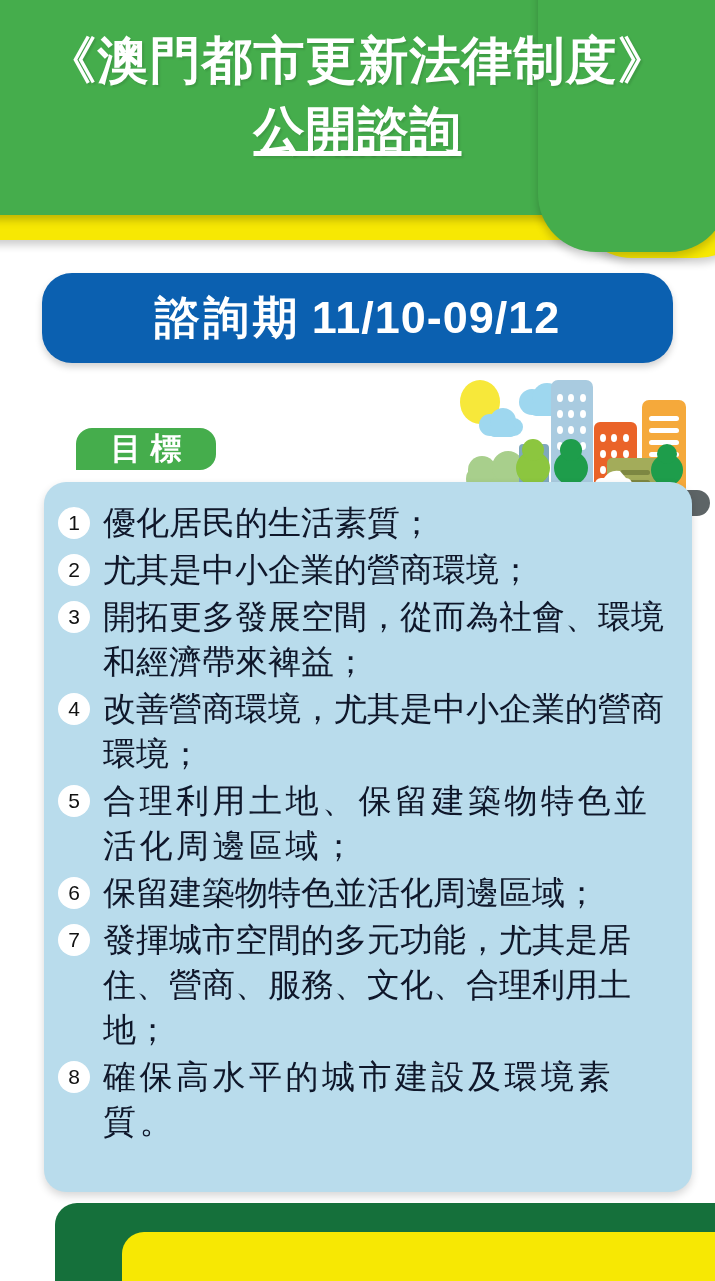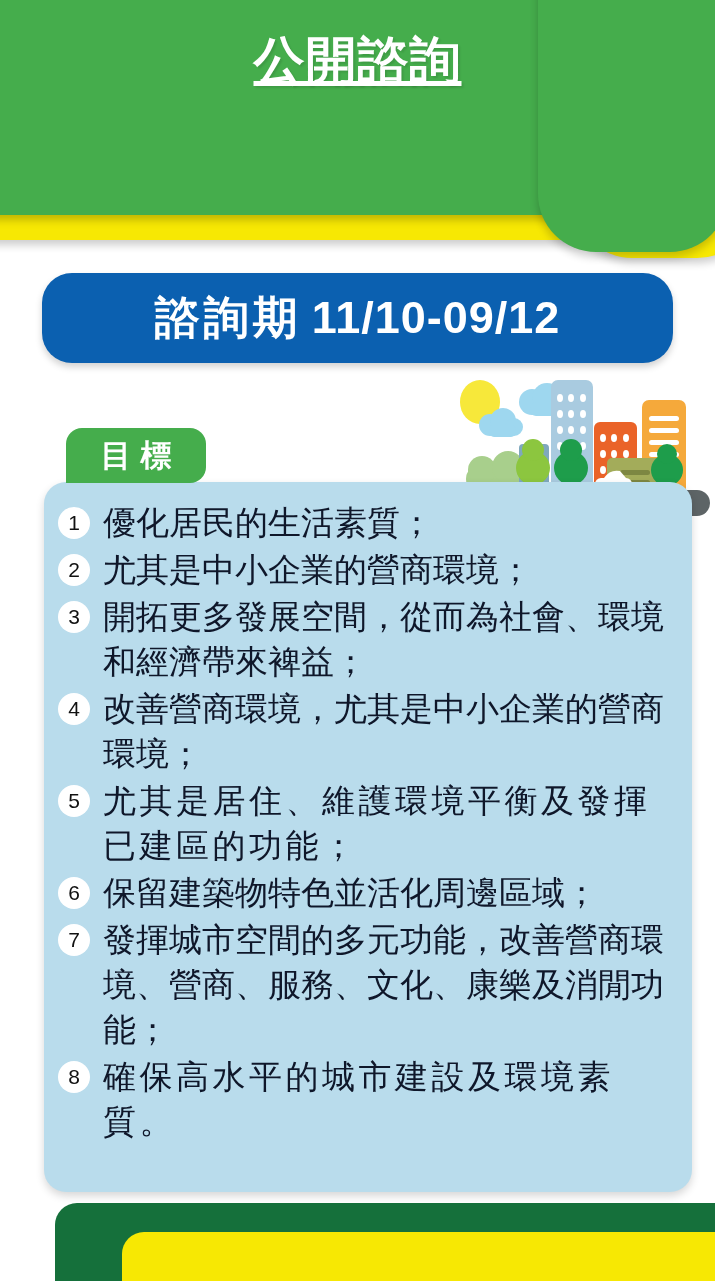--- a/index.html
+++ b/index.html
@@ -108,24 +108,24 @@
     left: 452px;
     top: 372px;
     width: 263px;
     height: 145px;
     z-index: 4;
   }
 
   
   .goal-badge {
     position: absolute;
-    left: 66px;
+    left: 76px;
     top: 428px;
     width: 140px;
-    height: 55px;
+    height: 42px;
     background: #45ad4c;
     border-top-left-radius: 16px;
     border-top-right-radius: 16px;
     border-bottom-right-radius: 16px;
     border-bottom-left-radius: 0;
     z-index: 6;
     display: flex;
     align-items: center;
     justify-content: center;
   }
@@ -222,20 +222,21 @@
 <body>
 
 <div id="poster">
 
   <div class="hdr-yellow"></div>
   <div class="hdr-yellow-r"></div>
   <div class="hdr-green"></div>
   <div class="hdr-green-r"></div>
 
   <div class="hdr-title">
+    <span>《澳門都市更新法律制度》</span>
     <span class="l2">公開諮詢</span>
   </div>
 
   <div class="period-banner">
     <div class="period-text">
       <span class="label">諮詢期</span><span>11/10-09/12</span>
     </div>
   </div>
 
   <svg class="city" viewBox="0 0 263 145">
@@ -355,29 +356,29 @@
       <li class="goal-item">
         <span class="goal-num">3</span>
         <span class="goal-text">開拓更多發展空間，從而為社會、環境和經濟帶來裨益；</span>
       </li>
       <li class="goal-item">
         <span class="goal-num">4</span>
         <span class="goal-text">改善營商環境，尤其是中小企業的營商環境；</span>
       </li>
       <li class="goal-item">
         <span class="goal-num">5</span>
-        <span class="goal-text sp">尤其是居住、維護環境平衡及發揮已建區的功能；</span>
+        <span class="goal-text sp">合理利用土地、保留建築物特色並活化周邊區域；</span>
       </li>
       <li class="goal-item">
         <span class="goal-num">6</span>
         <span class="goal-text">保留建築物特色並活化周邊區域；</span>
       </li>
       <li class="goal-item">
         <span class="goal-num">7</span>
-        <span class="goal-text">發揮城市空間的多元功能，改善營商環境、營商、服務、文化、康樂及消閒功能；</span>
+        <span class="goal-text">發揮城市空間的多元功能，尤其是居住、營商、服務、文化、合理利用土地；</span>
       </li>
       <li class="goal-item">
         <span class="goal-num">8</span>
         <span class="goal-text sp">確保高水平的城市建設及環境素質。</span>
       </li>
     </ul>
   </div>
 
   <div class="foot-green"></div>
   <div class="foot-yellow"></div>

